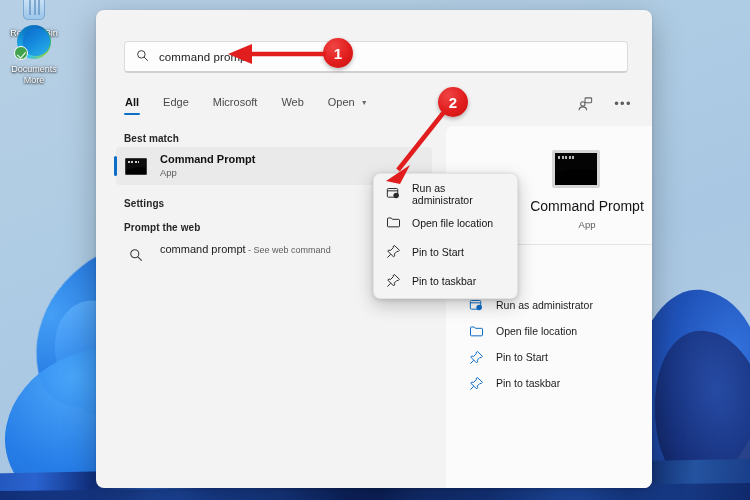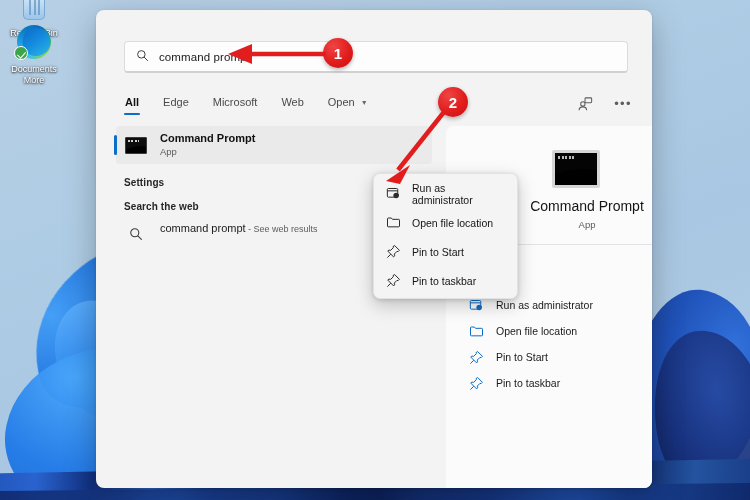--- a/index.html
+++ b/index.html
@@ -368,43 +368,44 @@
           <path d="M2.2 15.2c0-2.3 1.8-3.7 4-3.7s4 1.4 4 3.7" fill="none" stroke="#5d5d5d" stroke-width="1.1"></path>
         </svg>
       </div>
       <div class="act">
         <span class="dots">•••</span>
       </div>
     </div>
 
     <div id="results-col">
 
+      <div class="group-head">Best match</div>
       <div class="res-item selected">
         <span class="sel-bar"></span>
         <span class="res-icon">
           <span class="cmd-tile"></span>
         </span>
         <span class="res-text">
           <span class="res-title">Command Prompt</span>
           <span class="res-sub">App</span>
         </span>
       </div>
 
       <div class="group-head" style="margin-top:13px;">Settings</div>
 
-      <div class="group-head" style="margin-top:13px;">Search the web</div>
+      <div class="group-head" style="margin-top:13px;">Prompt the web</div>
       <div class="res-item" style="height:40px;align-items:flex-start;padding-top:6px;">
         <span class="res-icon" style="margin-top:1px;">
           <svg width="14" height="14" viewBox="0 0 16 16">
             <circle cx="6.6" cy="6.6" r="4.6" fill="none" stroke="#3a3a3a" stroke-width="1.2"></circle>
             <line x1="10.1" y1="10.1" x2="14.2" y2="14.2" stroke="#3a3a3a" stroke-width="1.2" stroke-linecap="round"></line>
           </svg>
         </span>
         <span class="res-plain" style="line-height:14px;max-width:180px;display:block;">
-          <span>command prompt</span><span class="muted"> - See web results</span>
+          <span>command prompt</span><span class="muted"> - See web command</span>
         </span>
       </div>
     </div>
 
     <div id="preview-card-wide">
       <div id="preview-inner">
         <div id="preview-thumb">
           <span class="scan"></span>
           <span class="curve"></span>
         </div>

